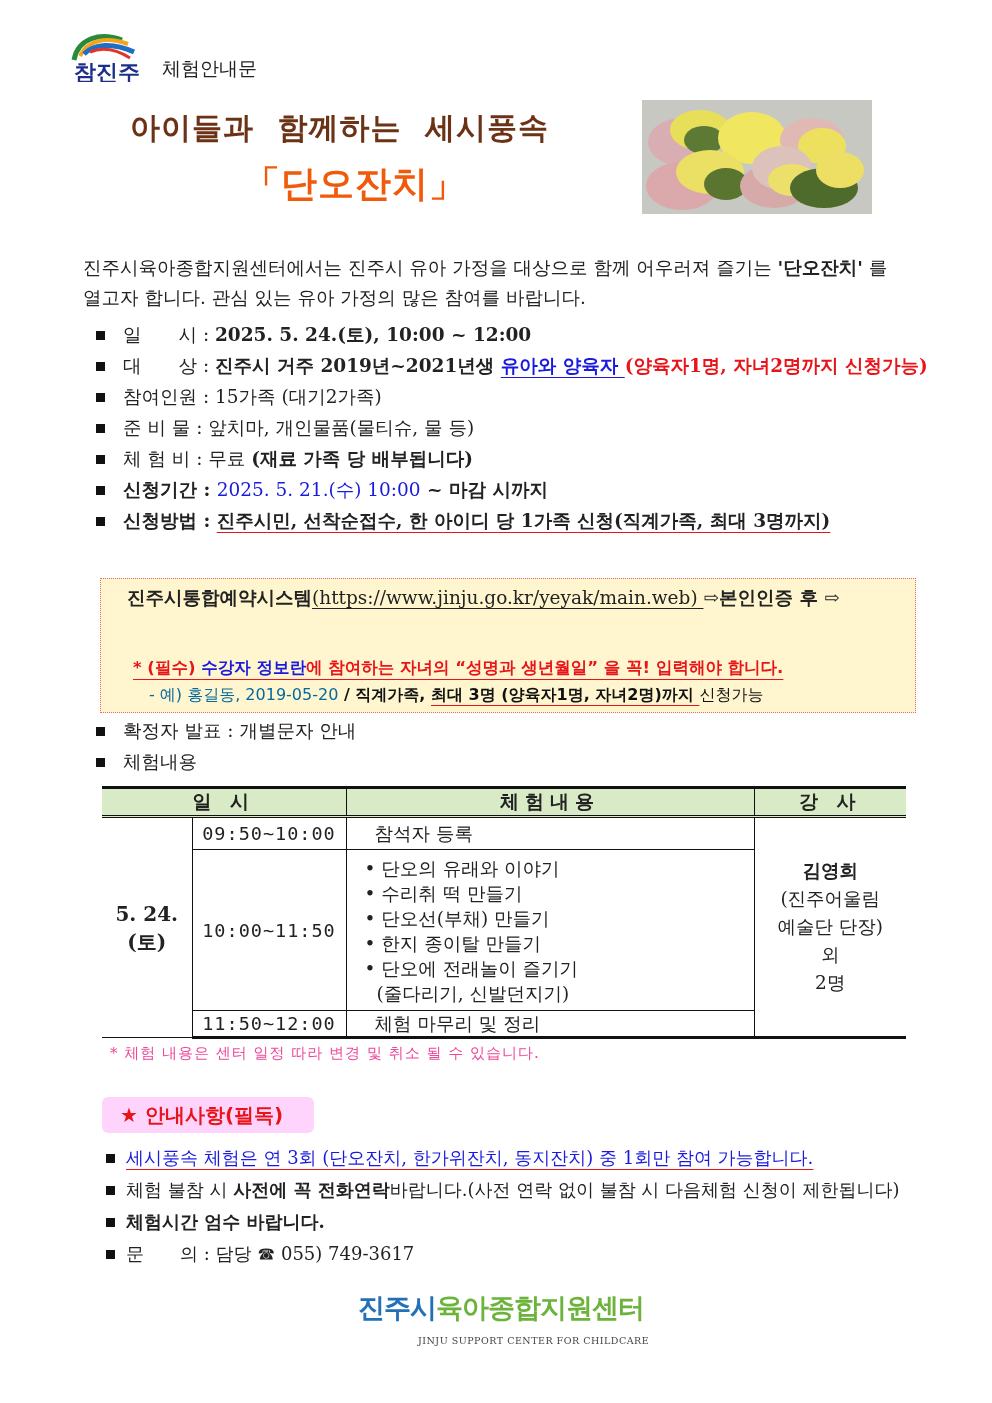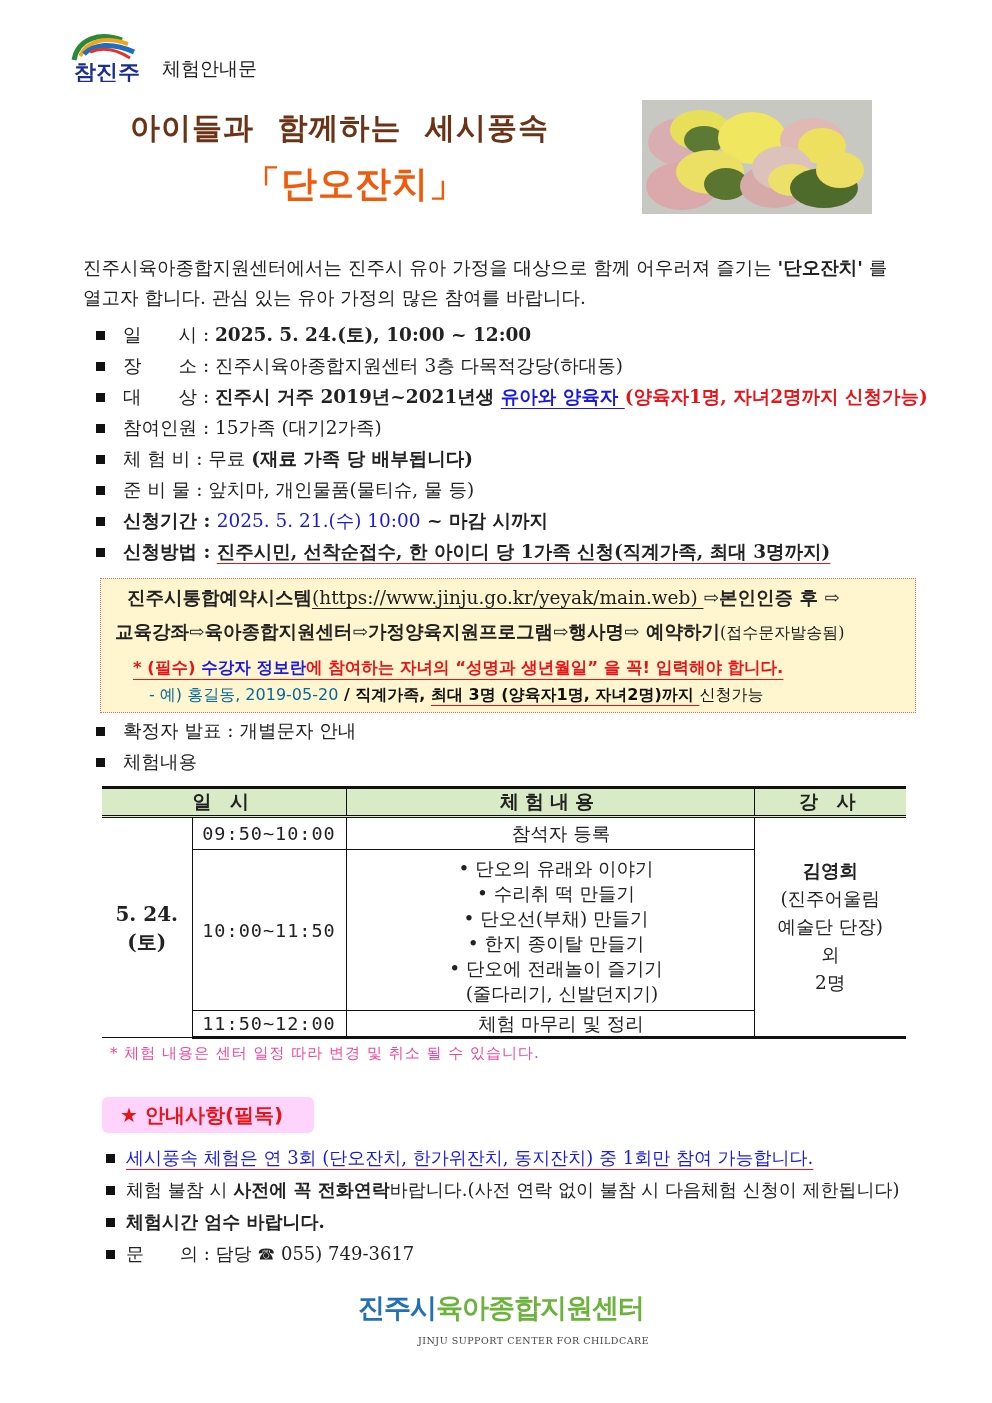--- a/index.html
+++ b/index.html
@@ -43,21 +43,21 @@
   .ab-line4 { position: absolute; left: 48px; top: 106px; font-family: "DejaVu Sans", sans-serif; font-size: 16px; white-space: nowrap; }
   .ab-line4 .blue { color: #0369a1; }
   .ab-line4 .bk { font-weight: bold; color: #111; }
 
   .list2 { left: 96px; top: 716px; width: 820px; }
 
   
   .tbl { left: 102px; top: 786px; width: 804px; border-collapse: collapse; font-size: 18.5px; }
   .tbl th { background: #d8ebc6; font-weight: bold; font-size: 19px; height: 26px; border-top: 3px solid #111; border-bottom: 3px double #111; border-left: 1px solid #111; letter-spacing: 6px; font-family: "DejaVu Sans", sans-serif; }
   .tbl th:first-child { border-left: none; }
-  .tbl td { border-left: 1px solid #111; border-bottom: 1px solid #111; padding: 0 6px; vertical-align: middle; text-align: center; }
+  .tbl td { border-left: 1px solid #111; border-bottom: 1px solid #111; padding: 0 6px; vertical-align: middle; }
   .tbl td.first { border-left: none; text-align: center; font-weight: bold; font-size: 20px; line-height: 28px; }
   .tbl td.time { font-family: "DejaVu Sans Mono", "Liberation Mono", monospace; letter-spacing: 1px; font-size: 18.5px; text-align: center; padding: 0; }
   .tbl tr.last td { border-bottom: 3px solid #111; }
   .tbl td.inst { text-align: center; line-height: 28px; }
   .tbl td.inst .name { font-weight: bold; font-family: "DejaVu Sans", sans-serif; }
   .acts { list-style: none; line-height: 25px; padding: 6px 0 4px 12px; }
   .acts li::before { content: "• "; }
   .acts .sub { padding-left: 12px; }
   .acts .sub::before { content: ""; }
 
@@ -108,32 +108,30 @@
     <ellipse cx="198" cy="70" rx="24" ry="18" fill="#ecdf64"></ellipse>
   </svg>
 </div>
 
 <div class="abs intro">
   <span>진주시육아종합지원센터에서는 진주시 유아 가정을 대상으로 함께 어우러져 즐기는 </span><b>'단오잔치'</b><span> 를 열고자 합니다. 관심 있는 유아 가정의 많은 참여를 바랍니다.</span>
 </div>
 
 <div class="abs list">
   <div class="li"><span class="sq"></span><span class="lbl">일　　시</span><span> : </span><span class="b">2025. 5. 24.(토), 10:00 ~ 12:00</span></div>
-  <div class="li"><span class="sq"></span><span class="lbl">장　　소</span><span> : </span><span>진주시육아종합지원센터 3층 다목적강당(하대동)</span></div>
   <div class="li"><span class="sq"></span><span class="lbl">대　　상</span><span> : </span><span class="b">진주시 거주 2019년~2021년생 </span><span class="b blue ul-blue">유아와 양육자 </span><span class="b red">(양육자1명, 자녀2명까지 신청가능)</span></div>
   <div class="li"><span class="sq"></span><span class="lbl">참여인원</span><span> : </span><span>15가족 (대기2가족)</span></div>
+  <div class="li"><span class="sq"></span><span class="lbl">준 비 물</span><span> : </span><span>앞치마, 개인물품(물티슈, 물 등)</span></div>
   <div class="li"><span class="sq"></span><span class="lbl">체 험 비</span><span> : </span><span>무료 </span><span class="b">(재료 가족 당 배부됩니다)</span></div>
-  <div class="li"><span class="sq"></span><span class="lbl">준 비 물</span><span> : </span><span>앞치마, 개인물품(물티슈, 물 등)</span></div>
   <div class="li b"><span class="sq"></span><span class="lbl">신청기간</span><span> : </span><span class="blue" style="font-weight:normal">2025. 5. 21.(수) 10:00</span><span> ~ 마감 시까지</span></div>
   <div class="li b"><span class="sq"></span><span class="lbl">신청방법</span><span> : </span><span class="ul-red">진주시민, 선착순접수, 한 아이디 당 1가족 신청(직계가족, 최대 3명까지)</span></div>
 </div>
 
 <div class="abs apply-box">
   <div class="ab-line1"><span>진주시통합예약시스템</span><span class="url">(https://www.jinju.go.kr/yeyak/main.web) </span><span>⇨본인인증 후 ⇨</span></div>
-  <div class="ab-line2"><span>교육강좌⇨육아종합지원센터⇨가정양육지원프로그램⇨행사명⇨  예약하기</span><span class="small">(접수문자발송됨)</span></div>
   <div class="ab-line3"><span>* (필수) </span><span class="blue">수강자 정보란</span><span>에 참여하는 자녀의 “성명과 생년월일” 을 꼭! 입력해야 합니다.</span></div>
   <div class="ab-line4"><span class="blue">- 예) 홍길동, 2019-05-20</span><span class="bk"> / 직계가족, </span><span class="bk ul-red">최대 3명 (양육자1명, 자녀2명)까지 </span><span class="bk" style="font-weight:normal">신청가능</span></div>
 </div>
 
 <div class="abs list2">
   <div class="li"><span class="sq"></span><span>확정자 발표</span><span> : </span><span>개별문자 안내</span></div>
   <div class="li"><span class="sq"></span><span>체험내용</span></div>
 </div>
 
 <table class="abs tbl">

